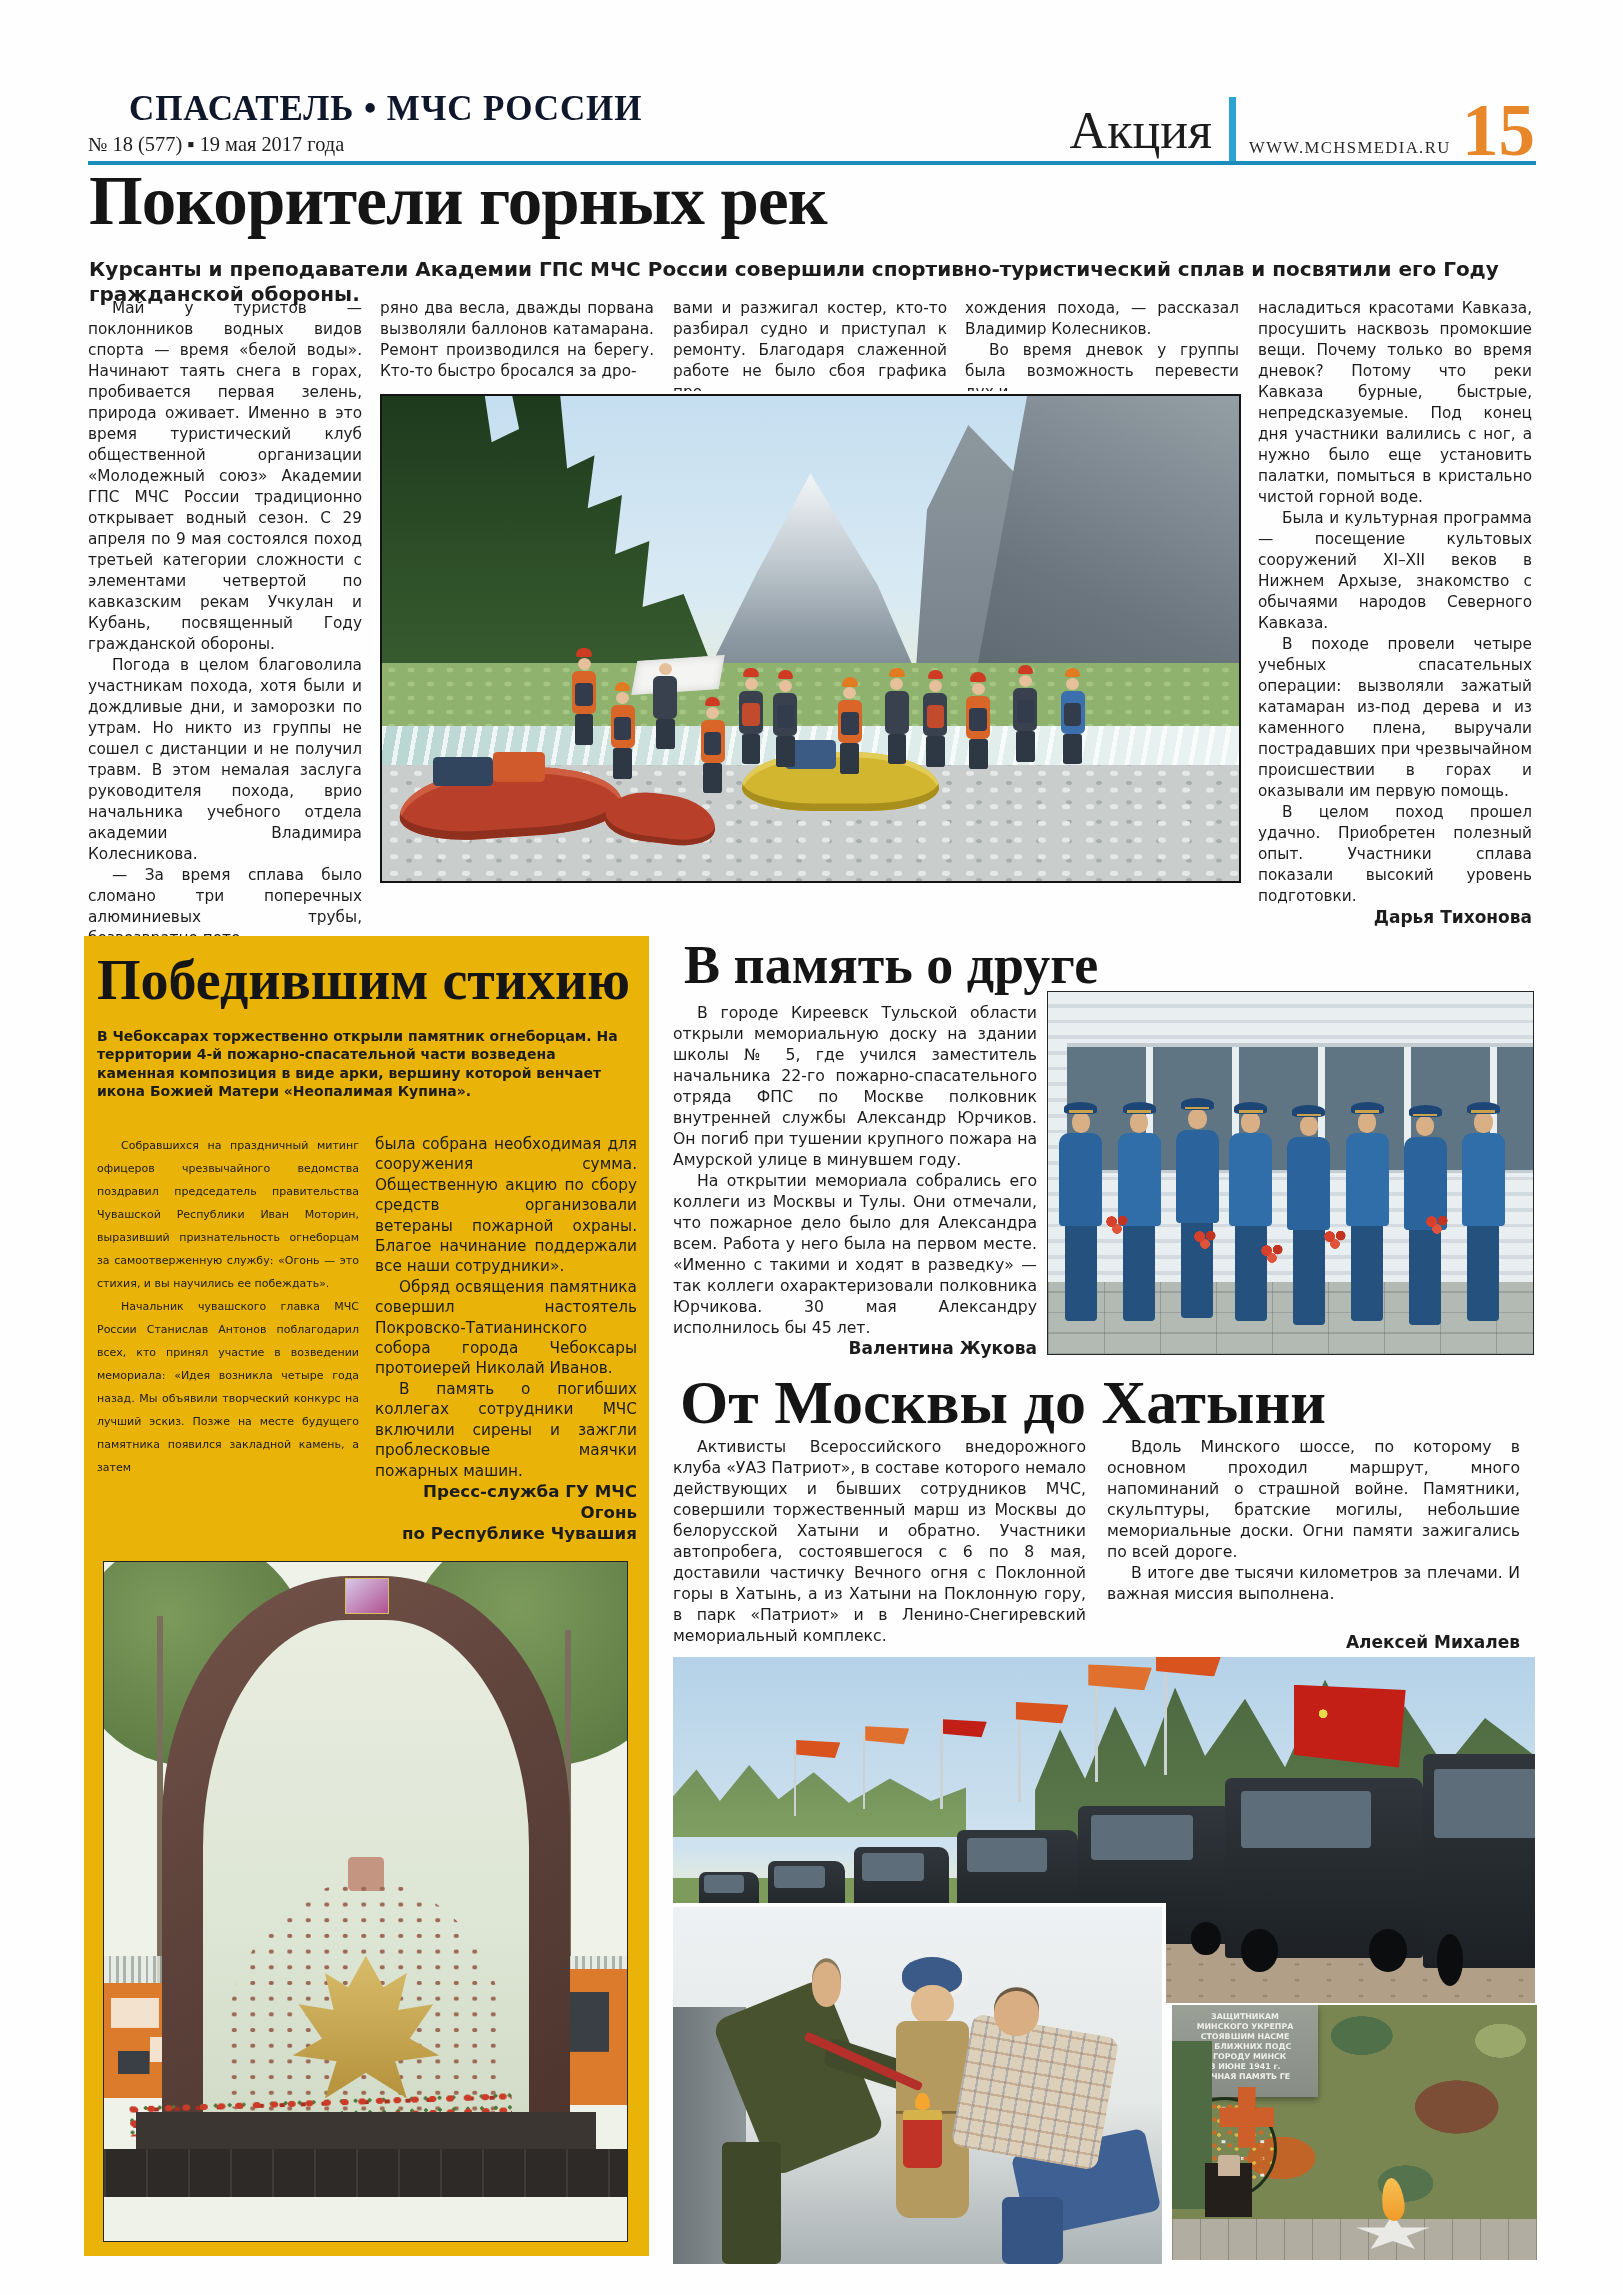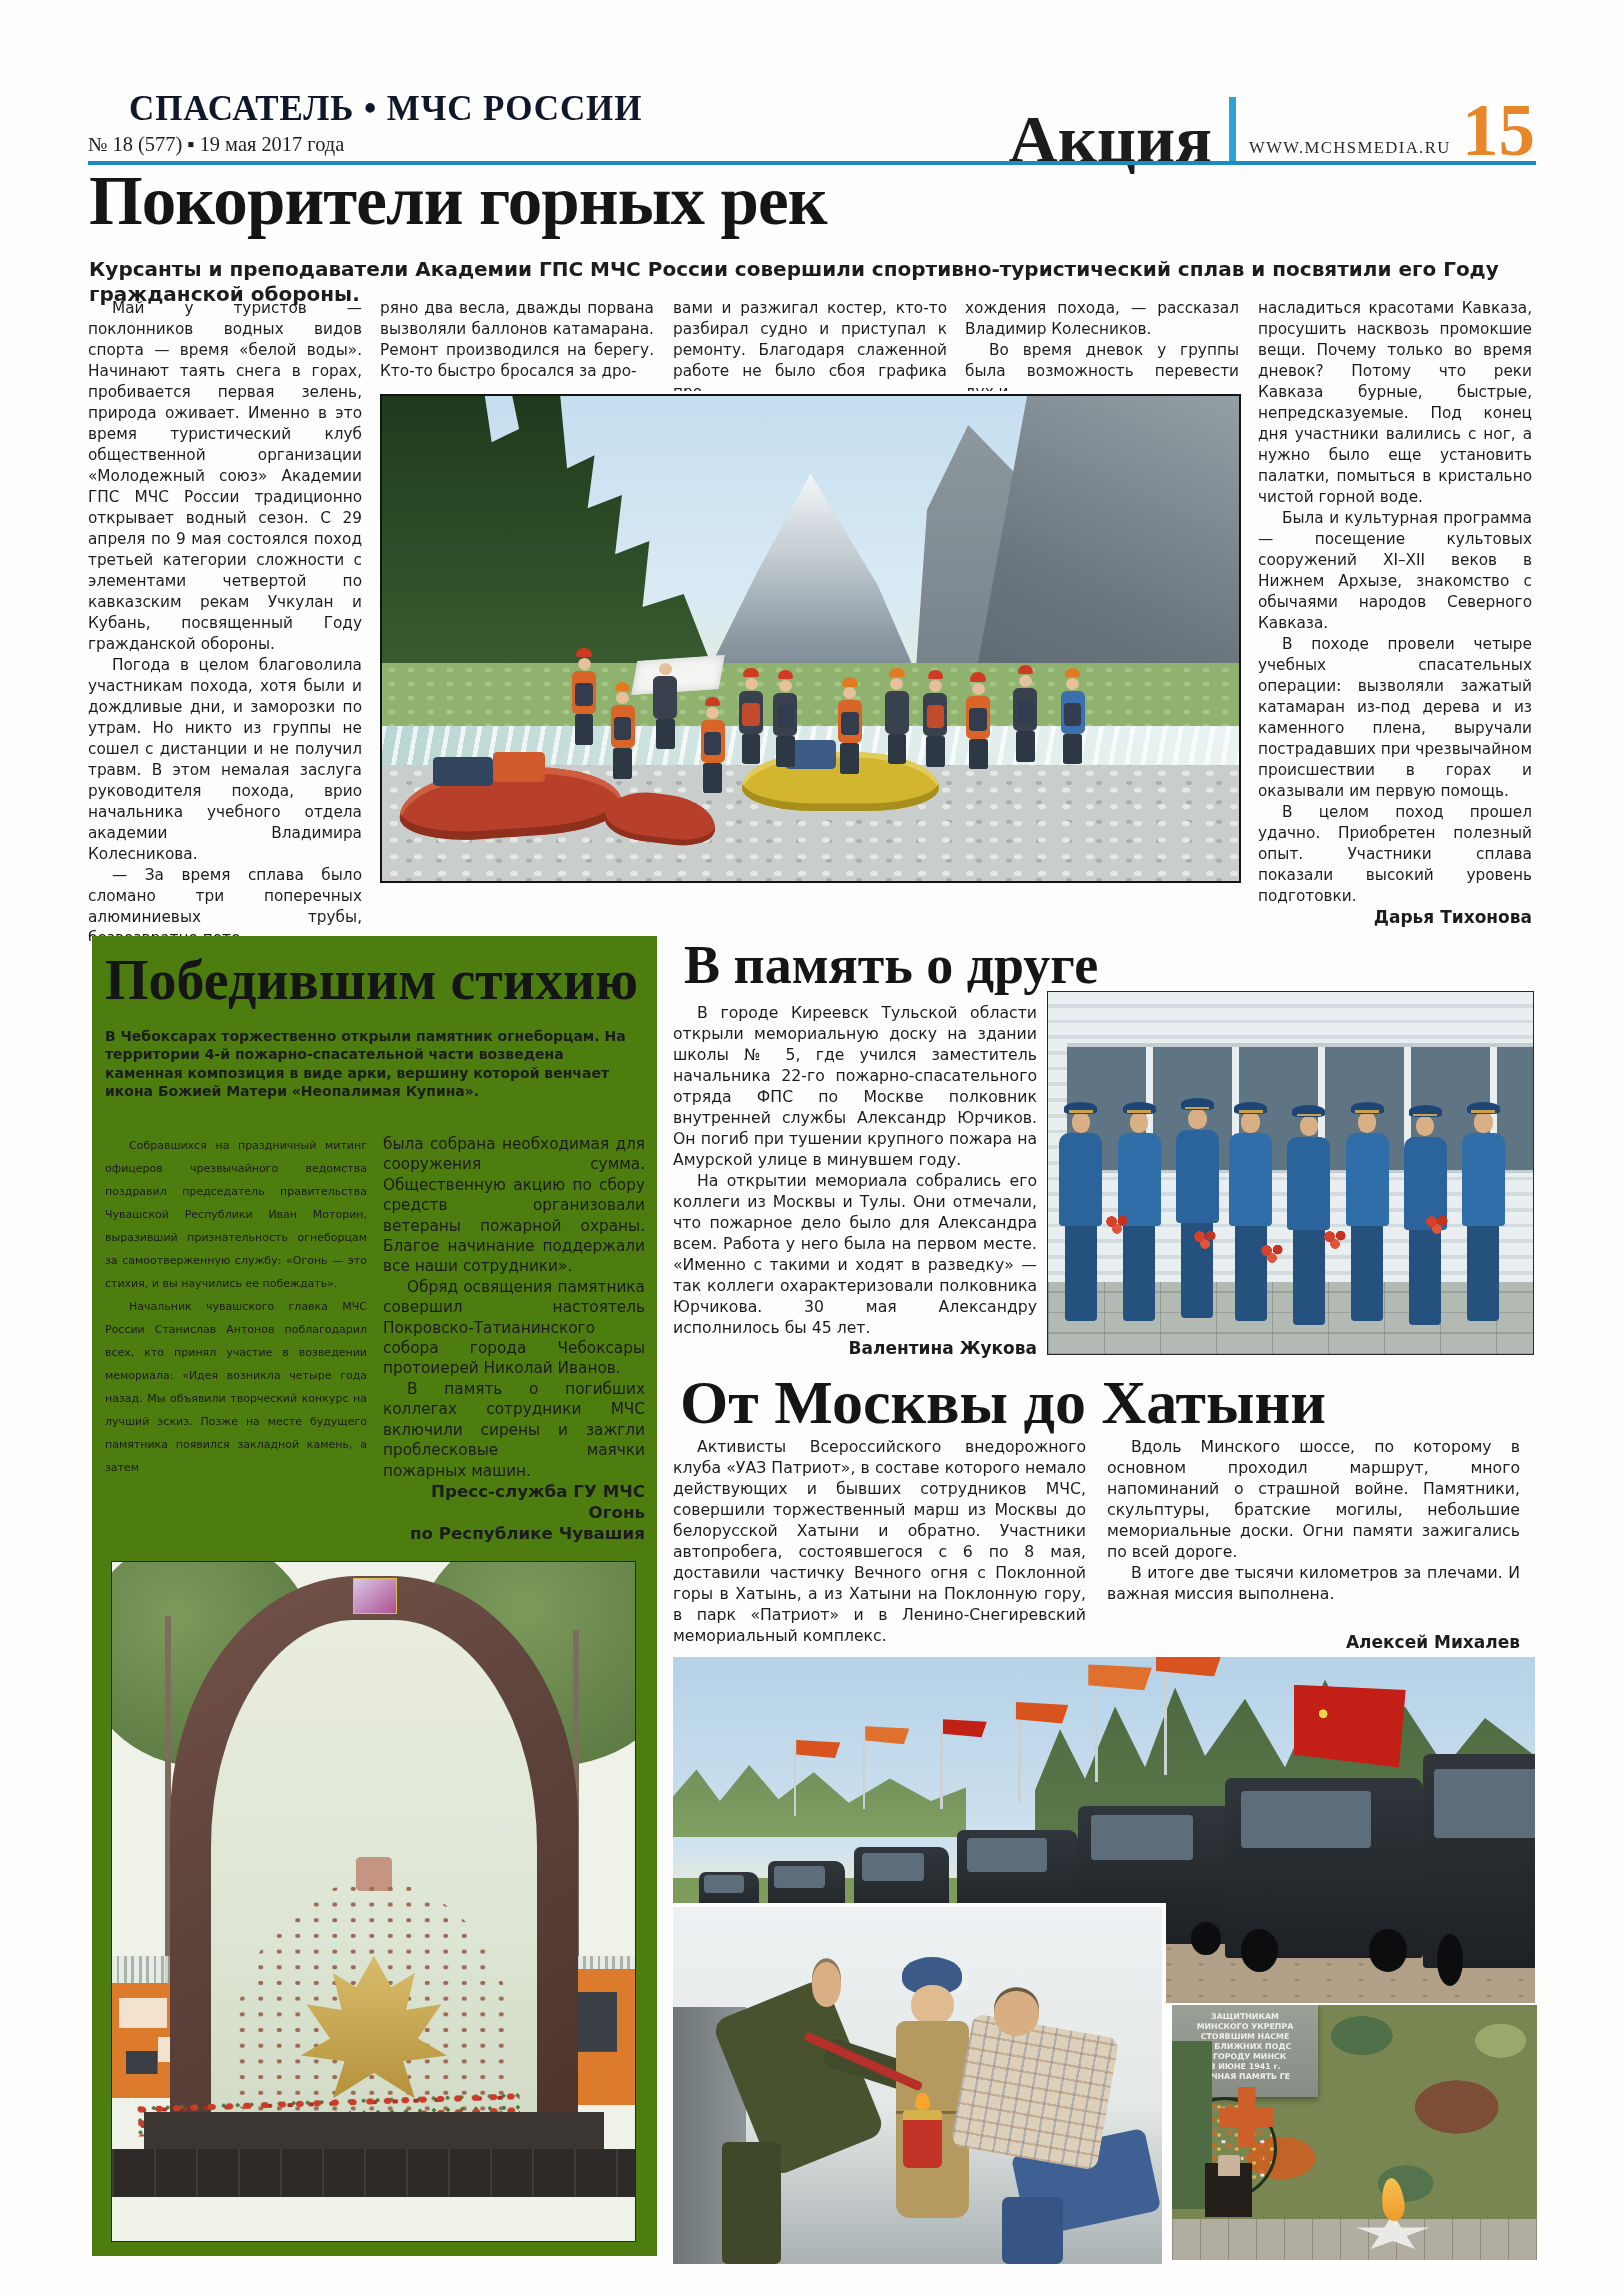--- a/index.html
+++ b/index.html
@@ -4,21 +4,21 @@
 <style>
   html,body{margin:0;padding:0;background:#ffffff;}
   .page{position:relative;width:1623px;height:2295px;background:#fefefe;overflow:hidden;
         font-family:"DejaVu Sans",sans-serif;color:#1c1c1c;}
   
   .masthead{position:absolute;left:88px;top:89px;font-family:"Liberation Serif",serif;
             font-weight:700;font-size:35px;color:#0f172a;letter-spacing:0.9px;white-space:nowrap;margin-left:41px;}
   .issue{position:absolute;left:88px;top:133px;font-family:"Liberation Serif",serif;
          font-size:20.4px;color:#1d1d1d;white-space:nowrap;}
   .section-label{position:absolute;left:995px;top:105px;width:217px;text-align:right;
-         font-family:"Liberation Serif",serif;font-weight:700;font-size:68px;line-height:1;color:#1c1c1c;}
+         font-family:"Liberation Serif",serif;font-weight:400;font-size:52px;line-height:1;color:#1c1c1c;}
   .vbar{position:absolute;left:1229px;top:97px;width:7.4px;height:66px;background:#2da3d2;}
   .website{position:absolute;left:1249px;top:138px;font-family:"Liberation Serif",serif;
            font-size:16.7px;letter-spacing:1.4px;color:#2a2a2a;white-space:nowrap;}
   .pagenum{position:absolute;left:1416px;top:94px;width:119px;text-align:right;
            font-family:"Liberation Serif",serif;font-weight:700;font-size:73px;line-height:1;color:#e8862a;}
   .toprule{position:absolute;left:88px;top:161px;width:1448px;height:3.7px;background:#1b8dbd;}
   
   .headline{position:absolute;font-family:"Liberation Serif",serif;font-weight:700;color:#151515;line-height:1;}
   #hl-main{left:89px;top:167px;font-size:69px;letter-spacing:-0.9px;}
   #hl-box{left:13px;top:15.7px;font-size:56px;}
@@ -28,21 +28,21 @@
   .col{position:absolute;font-size:15.3px;line-height:21px;text-align:justify;}
   .col p{margin:0;text-indent:24px;}
   .col p.ni{text-indent:0;}
   .byline{margin:15.7px 0 0 0;font-weight:700;font-size:17px;text-align:right;text-indent:0 !important;}
   #c1{left:88px;top:298px;width:274px;height:643px;overflow:hidden;}
   #c2{left:380px;top:298px;width:274px;height:93px;overflow:hidden;}
   #c3{left:673px;top:298px;width:274px;height:93px;overflow:hidden;}
   #c4{left:965px;top:298px;width:274px;height:93px;overflow:hidden;}
   #c5{left:1258px;top:298px;width:274px;}
   
-  .bluebox{position:absolute;left:92px;top:936px;width:565px;height:1320px;background:#4d7c0f;}
+  .bluebox{position:absolute;left:84px;top:936px;width:565px;height:1320px;background:#eab308;}
   .bluebox .lead2{position:absolute;left:13px;top:91px;width:540px;font-weight:700;font-size:14px;line-height:1.32;}
   #bc1{left:13px;top:198px;width:262px;height:426px;overflow:hidden;font-size:11px;line-height:23px;}
   #bc2{left:291px;top:198px;width:262px;height:426px;overflow:hidden;font-size:15.3px;line-height:20.4px;}
   .sig{margin:8.3px 0 0 0;font-weight:700;font-size:16.7px;text-align:right;text-indent:0 !important;line-height:1.25;}
   
   #memcol{left:673px;top:1002px;width:364px;font-size:15.7px;line-height:21px;}
   #moscol1{left:673px;top:1436px;width:413px;font-size:15.7px;line-height:21px;}
   #moscol2{left:1107px;top:1436px;width:413px;font-size:15.7px;line-height:21px;}
   
   .photo{position:absolute;overflow:hidden;}

